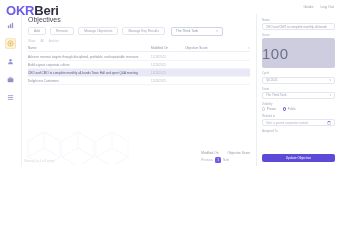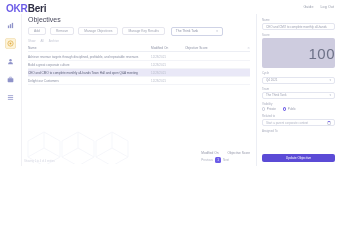--- a/index.html
+++ b/index.html
@@ -35,21 +35,21 @@
     width: 11px; height: 11px; border-radius: 3px;
     display: flex; align-items: center; justify-content: center;
     cursor: pointer; background: transparent;
   }
   .nav-ico svg { width: 7px; height: 7px; display:block; }
   .nav-ico.active { background: #fdf3d8; box-shadow: 0 0 0 .6px #f0dcae inset; }
 
   
   .logo {
     position: absolute; left: 6px; top: 3px;
-    font-size: 10px; font-weight: bold; letter-spacing: -.2px;
+    font-size: 13px; font-weight: bold; letter-spacing: -.2px;
     color: #6c5ce7; z-index: 5;
   }
   .logo .b { color: #2f2f44; }
 
   
   .main { flex: 1; min-width: 0; display: flex; flex-direction: column; padding: 0 0 0 6px; position: relative; }
   .page-title { font-size: 7px; color: #4a4a5e; margin: 2px 0 4px 0; }
 
   
   .toolbar { display: flex; align-items: center; gap: 4px; margin-bottom: 3px; }
@@ -131,21 +131,21 @@
     overflow: hidden; white-space: nowrap;
   }
   .fselect {
     height: 7px; border: .6px solid #e3e5ef; border-radius: 2px;
     background: #fff; font-size: 3px; color: #9a9eb0;
     display: flex; align-items: center; justify-content: space-between;
     padding: 0 3px; margin-bottom: 3px; cursor: pointer;
   }
   .score-box {
     height: 30px; background: #ceccdf; border-radius: 2px;
-    display: flex; align-items: center; justify-content: flex-end;
+    display: flex; align-items: center; justify-content: flex-start;
     margin-bottom: 3px;
   }
   .score-val { font-size: 15px; color: #6e7288; font-weight: 300; letter-spacing: .5px; }
   .radios { display: flex; align-items: center; gap: 7px; margin-bottom: 3px; }
   .radio { display: flex; align-items: center; gap: 1.5px; cursor: pointer; font-size: 3px; color: #9a9eb0; }
   .dot { width: 3.2px; height: 3.2px; border-radius: 50%; border: .6px solid #c6c9d8; background:#fff; }
   .dot.on { background: #6c5ce7; border-color: #6c5ce7; box-shadow: inset 0 0 0 .7px #fff; }
   .rel-input {
     height: 7px; border: .6px solid #e3e5ef; border-radius: 2px;
     display: flex; align-items: center; justify-content: space-between;

